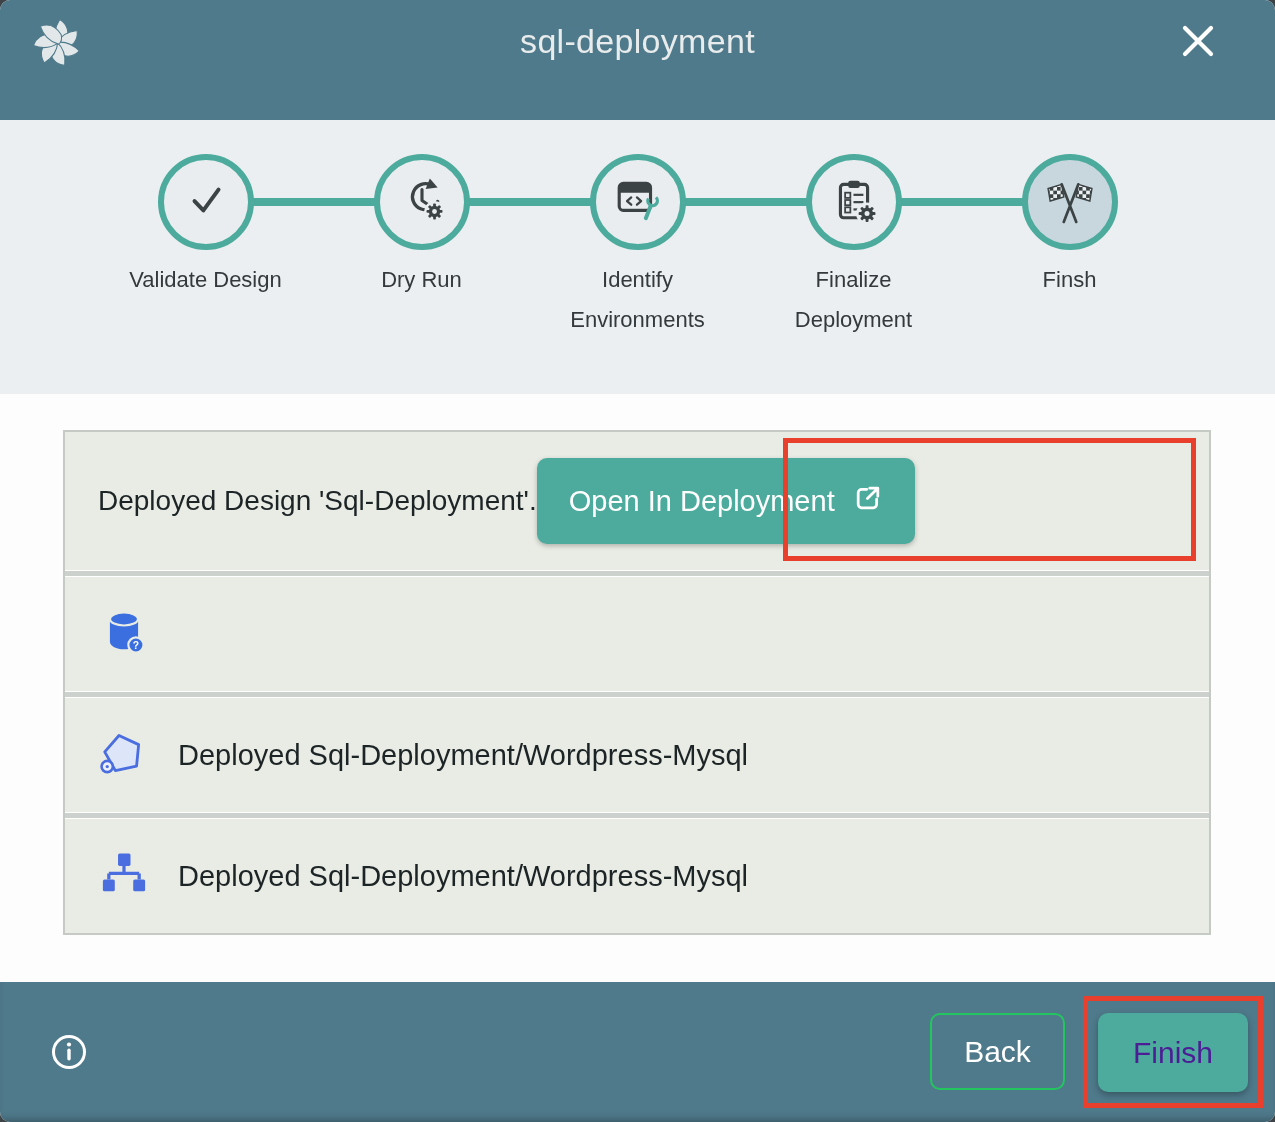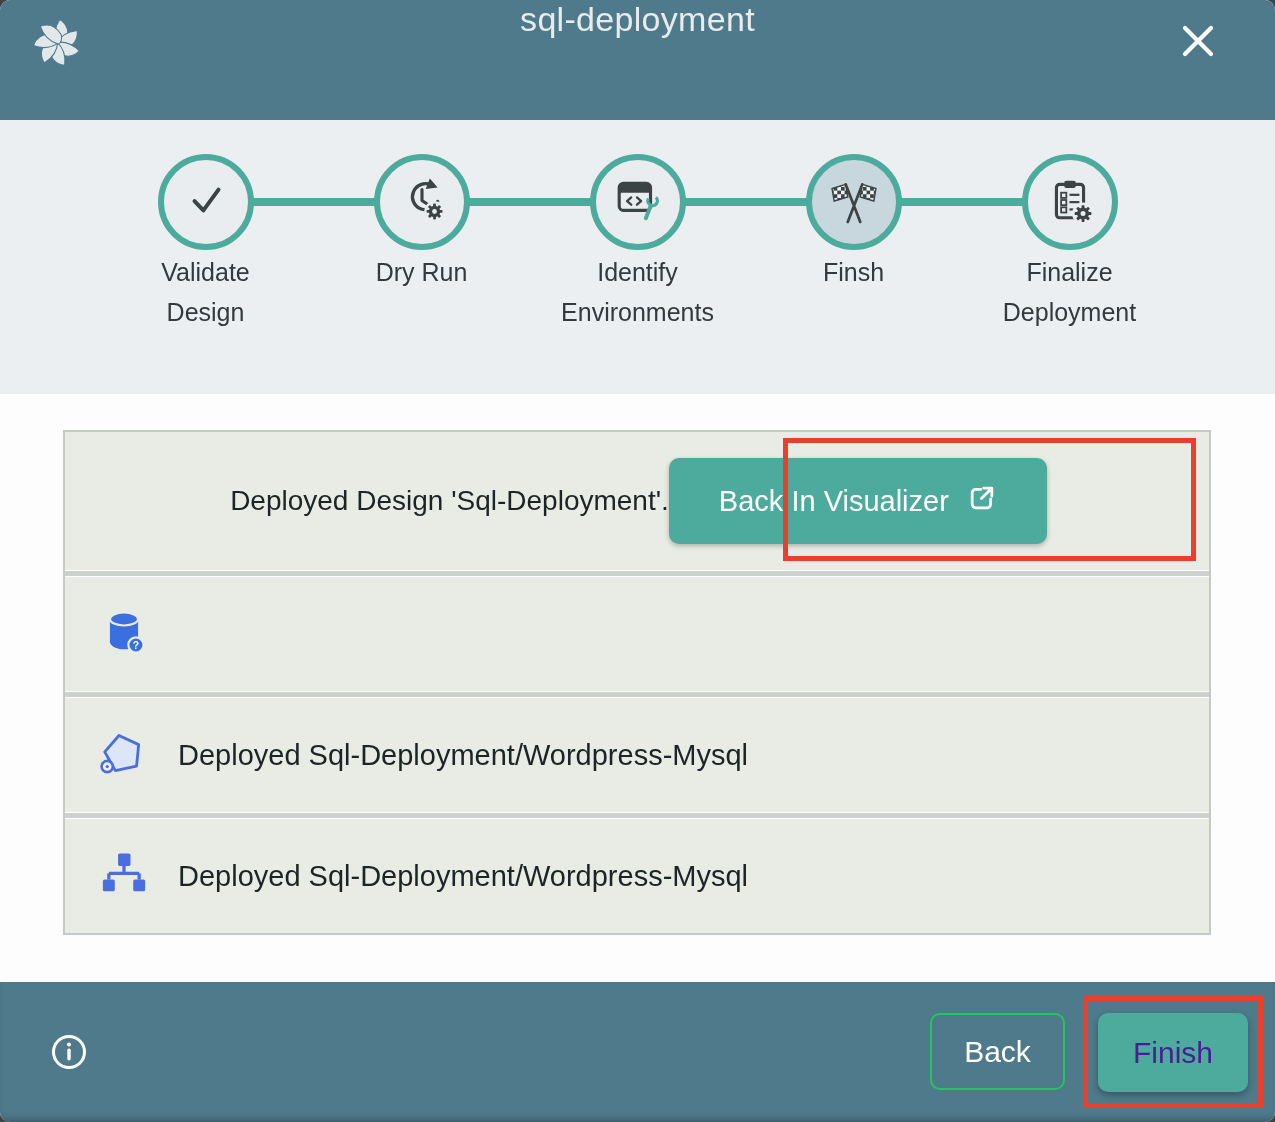--- a/index.html
+++ b/index.html
@@ -10,50 +10,50 @@
     --highlight-red:#e8402c;
   }
   *{margin:0;padding:0;box-sizing:border-box}
   body{background:#3d4346;font-family:"Liberation Sans","DejaVu Sans",sans-serif;}
   .dialog{position:relative;width:1275px;height:1122px;overflow:hidden;border-radius:10px;background:var(--content-bg)}
 
   
   .header{height:120px;background:var(--slate);position:relative}
   .logo{position:absolute;left:28px;top:14px;width:58px;height:58px}
   .fil-logo{fill:#e2e8ea;stroke:var(--slate);stroke-width:1.2}
-  .title{text-align:center;font-size:34px;color:#e9ecec;letter-spacing:.3px}
+  .title{text-align:center;padding-top:22px;font-size:34px;color:#e9ecec;letter-spacing:.3px}
   .close-btn{position:absolute;right:58px;top:22px;width:38px;height:38px;background:none;border:none;cursor:pointer}
 
   
   .stepper{height:274px;background:var(--stepper-bg);position:relative}
   .connector{position:absolute;left:205px;top:78px;width:864px;height:8px;background:var(--accent);z-index:0}
   .steps{display:flex;justify-content:center;position:relative}
   .step{width:216px}
   .circle{box-sizing:content-box;width:84px;height:84px;border:6px solid var(--accent);border-radius:50%;
           background:var(--circle-fill);margin:34px auto 0;display:flex;align-items:center;justify-content:center;
           position:relative;z-index:1}
   .step.active .circle{background:var(--active-circle-fill)}
-  .step-label{width:164px;margin:2px auto 0;text-align:center;font-size:25px;line-height:40px;color:#33393c}
+  .step-label{width:164px;margin:10px auto 0;text-align:center;font-size:22px;line-height:40px;color:#33393c}
 
   
   .stk-ink{stroke:var(--step-ink);fill:none}
   .fil-ink{fill:var(--step-ink)}
   .stk-teal{stroke:var(--accent);fill:none}
   .fil-circlebg{fill:var(--circle-fill)}
   .fil-blue{fill:var(--icon-blue)}
   .fil-bluelight{fill:#dde6f9;stroke:var(--icon-blue-outline)}
   .fil-white{fill:#ffffff}
   .stk-white{stroke:#ffffff;fill:none}
   .chk-light{fill:#edf1f3}.chk-dark{fill:var(--step-ink)}
 
   
   .content{height:588px;background:var(--content-bg);position:relative}
   .list{position:absolute;left:63px;top:36px;width:1148px;border:2px solid var(--row-border)}
   .row{background:var(--row-bg);display:flex;align-items:center}
-  .row-summary{height:138px;justify-content:center;padding:0 30px 0 33px}
+  .row-summary{height:138px;justify-content:flex-start;padding:0 30px 0 33px}
   .row-item{height:114px;padding-left:33px;gap:28px}
   .divider{height:7px;background:var(--row-divider);border-top:1px solid #fff;border-bottom:1px solid #fff}
   .summary-text{font-size:28px;color:var(--ink)}
   .row-text{font-size:29px;color:var(--ink)}
   .viz-btn{width:378px;height:86px;background:var(--accent);border:none;border-radius:10px;color:#fff;
            font-size:29px;font-family:inherit;display:flex;align-items:center;justify-content:center;gap:18px;
            box-shadow:0 2px 5px rgba(0,0,0,.25);cursor:pointer}
 
   
   .footer{height:140px;background:var(--slate);position:relative;box-shadow:inset 0 -7px 9px -5px rgba(0,0,0,.3)}
@@ -151,33 +151,20 @@
               <path class="fil-ink" d="M5 11 a4 4 0 0 1 4 -4 h22 a4 4 0 0 1 4 4 v5 h-30 z"></path>
               <path class="stk-ink" d="M16.5 20.5 L12.5 24 L16.5 27.5 M22 20.5 L26 24 L22 27.5" stroke-width="2.2" stroke-linecap="round" stroke-linejoin="round"></path>
               <path class="stk-teal" d="M33 21.5 A4.6 4.6 0 1 0 40.2 20.5" stroke-width="3.1"></path>
               <path class="stk-teal" d="M35.2 28.5 L30.5 40.5" stroke-width="3.8" stroke-linecap="round"></path>
             </svg>
           </span>
         </div>
         <div class="step-label">Identify Environments</div>
       </div>
 
-      <div class="step active">
-        <div class="circle">
-          <span>
-            <svg viewBox="0 0 46 46" width="48" height="48">
-              <path class="stk-ink" d="M15 8 L29 44 M31 8 L17 44" stroke-width="2.6" stroke-linecap="round"></path>
-              <polygon points="15,8 2,12 4,24 17,20" fill="url(#checker)" stroke="#3c4345" stroke-width="1.4"></polygon>
-              <polygon points="31,8 44,12 42,24 29,20" fill="url(#checker)" stroke="#3c4345" stroke-width="1.4"></polygon>
-            </svg>
-          </span>
-        </div>
-        <div class="step-label">Finsh</div>
-      </div>
-
       <div class="step">
         <div class="circle">
           <span>
             <svg viewBox="0 0 46 46" width="48" height="48">
               <rect class="stk-ink" x="10" y="8" width="26" height="32" rx="3" stroke-width="3"></rect>
               <rect class="fil-ink" x="17.5" y="4.5" width="11" height="7" rx="2"></rect>
               <rect class="stk-ink" x="14.5" y="16" width="5" height="5" stroke-width="1.7"></rect>
               <rect class="fil-ink" x="22.5" y="17" width="9.5" height="2.1"></rect>
               <rect class="stk-ink" x="14.5" y="23" width="5" height="5" stroke-width="1.7"></rect>
               <rect class="fil-ink" x="22.5" y="24" width="9.5" height="2.1"></rect>
@@ -185,30 +172,43 @@
               <rect class="fil-ink" x="22.5" y="31" width="9.5" height="2.1"></rect>
               <circle class="fil-circlebg" cx="35.5" cy="36" r="10.5"></circle>
               <use href="#gear" class="fil-ink" transform="translate(35.5,36) scale(0.82)"></use>
               <circle class="fil-circlebg" cx="35.5" cy="36" r="2.4"></circle>
             </svg>
           </span>
         </div>
         <div class="step-label">Finalize Deployment</div>
       </div>
 
+      <div class="step active">
+        <div class="circle">
+          <span>
+            <svg viewBox="0 0 46 46" width="48" height="48">
+              <path class="stk-ink" d="M15 8 L29 44 M31 8 L17 44" stroke-width="2.6" stroke-linecap="round"></path>
+              <polygon points="15,8 2,12 4,24 17,20" fill="url(#checker)" stroke="#3c4345" stroke-width="1.4"></polygon>
+              <polygon points="31,8 44,12 42,24 29,20" fill="url(#checker)" stroke="#3c4345" stroke-width="1.4"></polygon>
+            </svg>
+          </span>
+        </div>
+        <div class="step-label">Finsh</div>
+      </div>
+
     </div>
   </div>
 
   <div class="content">
     <div class="list">
 
       <div class="row row-summary">
         <div class="summary-text">Deployed Design 'Sql-Deployment'.</div>
         <button class="viz-btn">
-          <span>Back In Visualizer</span>
+          <span>Open In Deployment</span>
           <span>
             <svg viewBox="0 0 26 26" width="30" height="30">
               <path class="stk-white" d="M12 5.5 H7.5 a3 3 0 0 0 -3 3 v10 a3 3 0 0 0 3 3 h10 a3 3 0 0 0 3 -3 V14" stroke-width="2.4" stroke-linecap="round"></path>
               <path class="stk-white" d="M12.5 13.5 L21.5 4.5 M14.5 4.5 h7 v7" stroke-width="2.4" stroke-linecap="round" stroke-linejoin="round"></path>
             </svg>
           </span>
         </button>
       </div>
 
       <div class="divider"></div>

